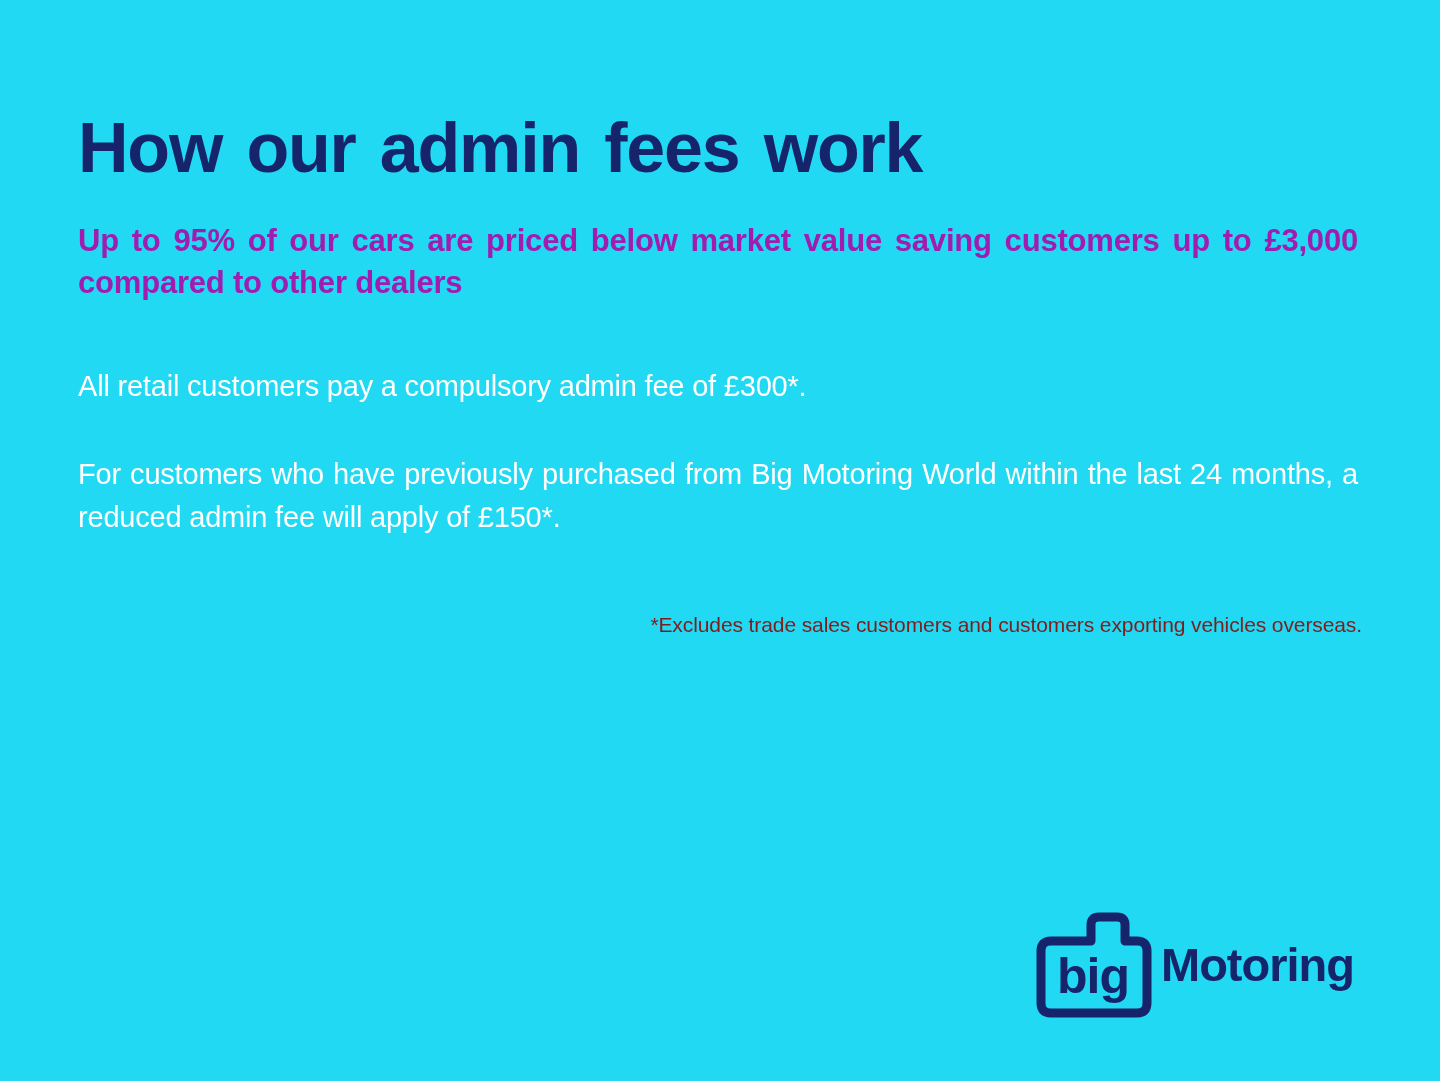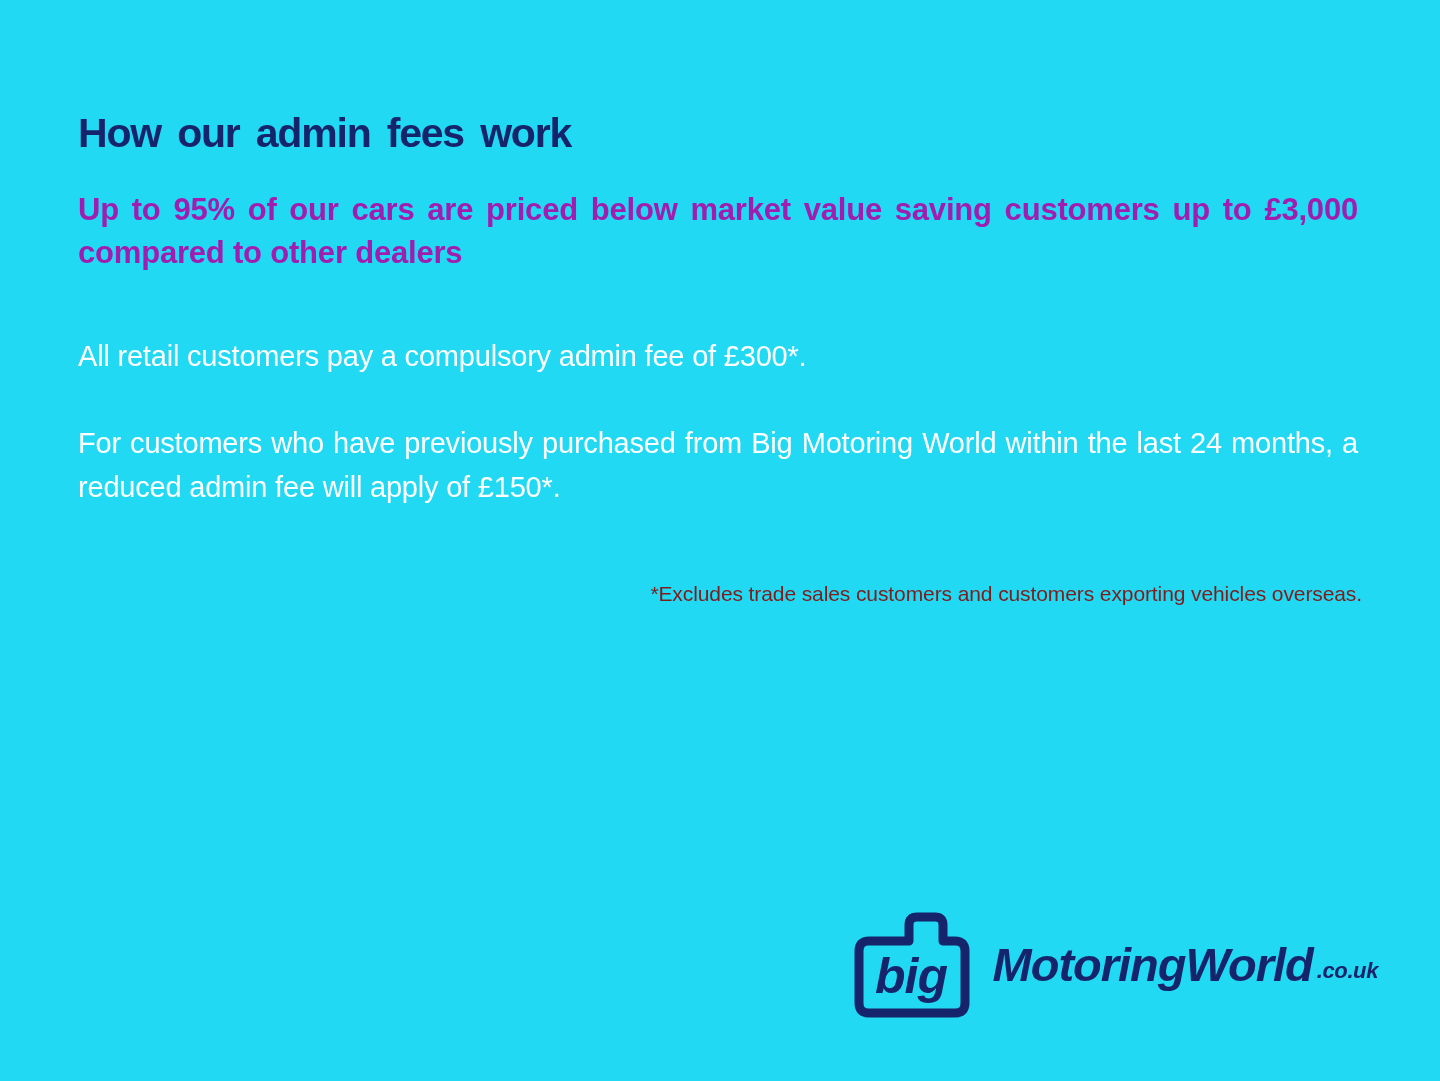--- a/index.html
+++ b/index.html
@@ -17,21 +17,21 @@
     position: relative;
     width: 1440px;
     height: 1081px;
     box-sizing: border-box;
     padding: 0 78px;
     background: #21D9F3;
   }
   .title {
     margin: 0;
     padding-top: 112px;
-    font-size: 41px;
+    font-size: 70px;
     line-height: 1.05;
     font-weight: 700;
     letter-spacing: -1.2px;
     color: #16256B;
     word-spacing: 6px;
   }
   .subhead {
     margin: 34px 0 0 0;
     font-size: 31px;
     line-height: 1.38;
@@ -56,26 +56,24 @@
     margin: 0;
     padding-top: 70px;
     color: #7f1d1d;
     font-size: 21px;
     line-height: 1.4;
     text-align: right;
     letter-spacing: -0.1px;
   }
   .logo-area {
     position: absolute;
-    right: 62px;
+    right: 86px;
     bottom: 62px;
     display: flex;
     align-items: center;
-    gap: 14px;
-    font-style: italic;
   }
   .logo-mark {
     display: block;
   }
   .logo-words {
     display: flex;
     flex-direction: row;
     line-height: 0.92;
   }
   .logo-line1 {
@@ -119,20 +117,16 @@
 
   <p class="footnote">*Excludes trade sales customers and customers exporting vehicles overseas.</p>
 
   <div class="logo-area">
     <svg class="logo-mark" width="132" height="108" viewBox="0 0 132 108">
       <path d="M12 40 L12 92 Q12 102 22 102 L108 102 Q118 102 118 92 L118 40 Q118 30 108 30 L96 30 L96 14 Q96 6 88 6 L70 6 Q62 6 62 14 L62 30 L22 30 Q12 30 12 40 Z" fill="none" stroke="#16256B" stroke-width="9" stroke-linejoin="round"></path>
       <text x="64" y="82" font-family="'Liberation Sans', sans-serif" font-size="50" font-weight="700" fill="#16256B" text-anchor="middle" letter-spacing="-1">big</text>
     </svg>
     <div class="logo-words">
       <span class="logo-line1">Motoring</span>
-      <span class="logo-line2row">
-        <span class="logo-line2">World</span>
-        <span class="logo-tld">.co.uk</span>
-      </span>
     </div>
   </div>
 
 </div>
 
 </body></html>

